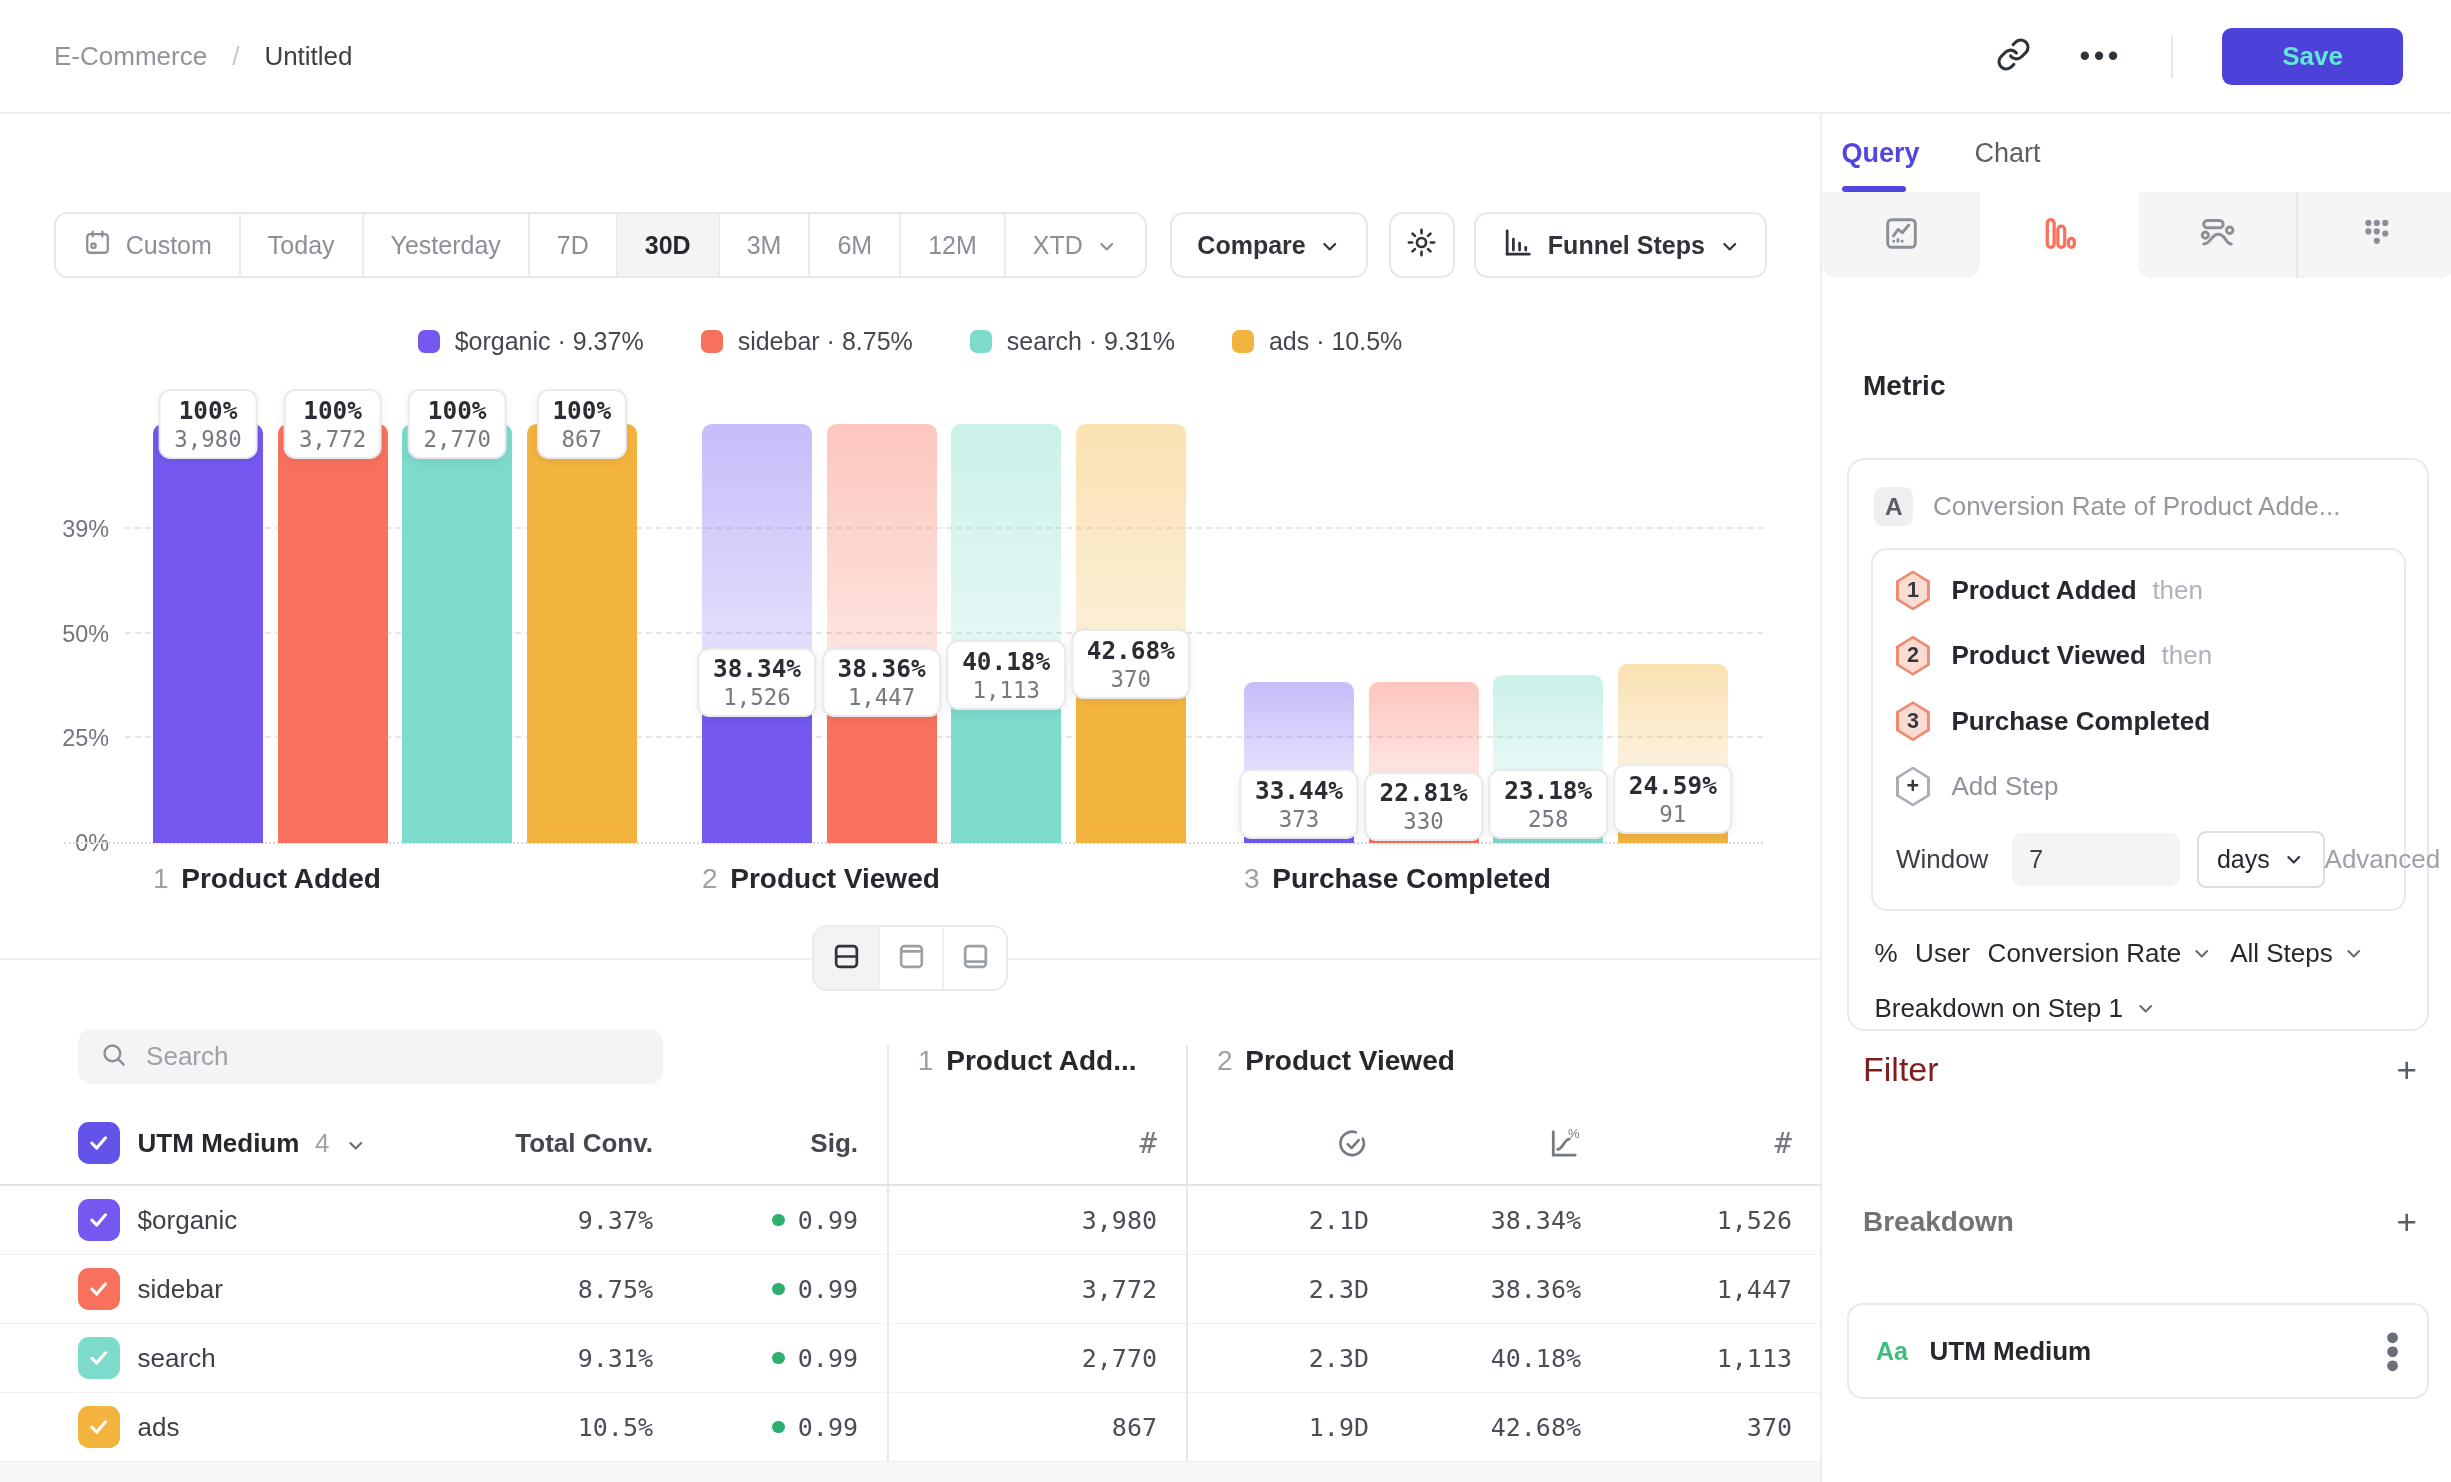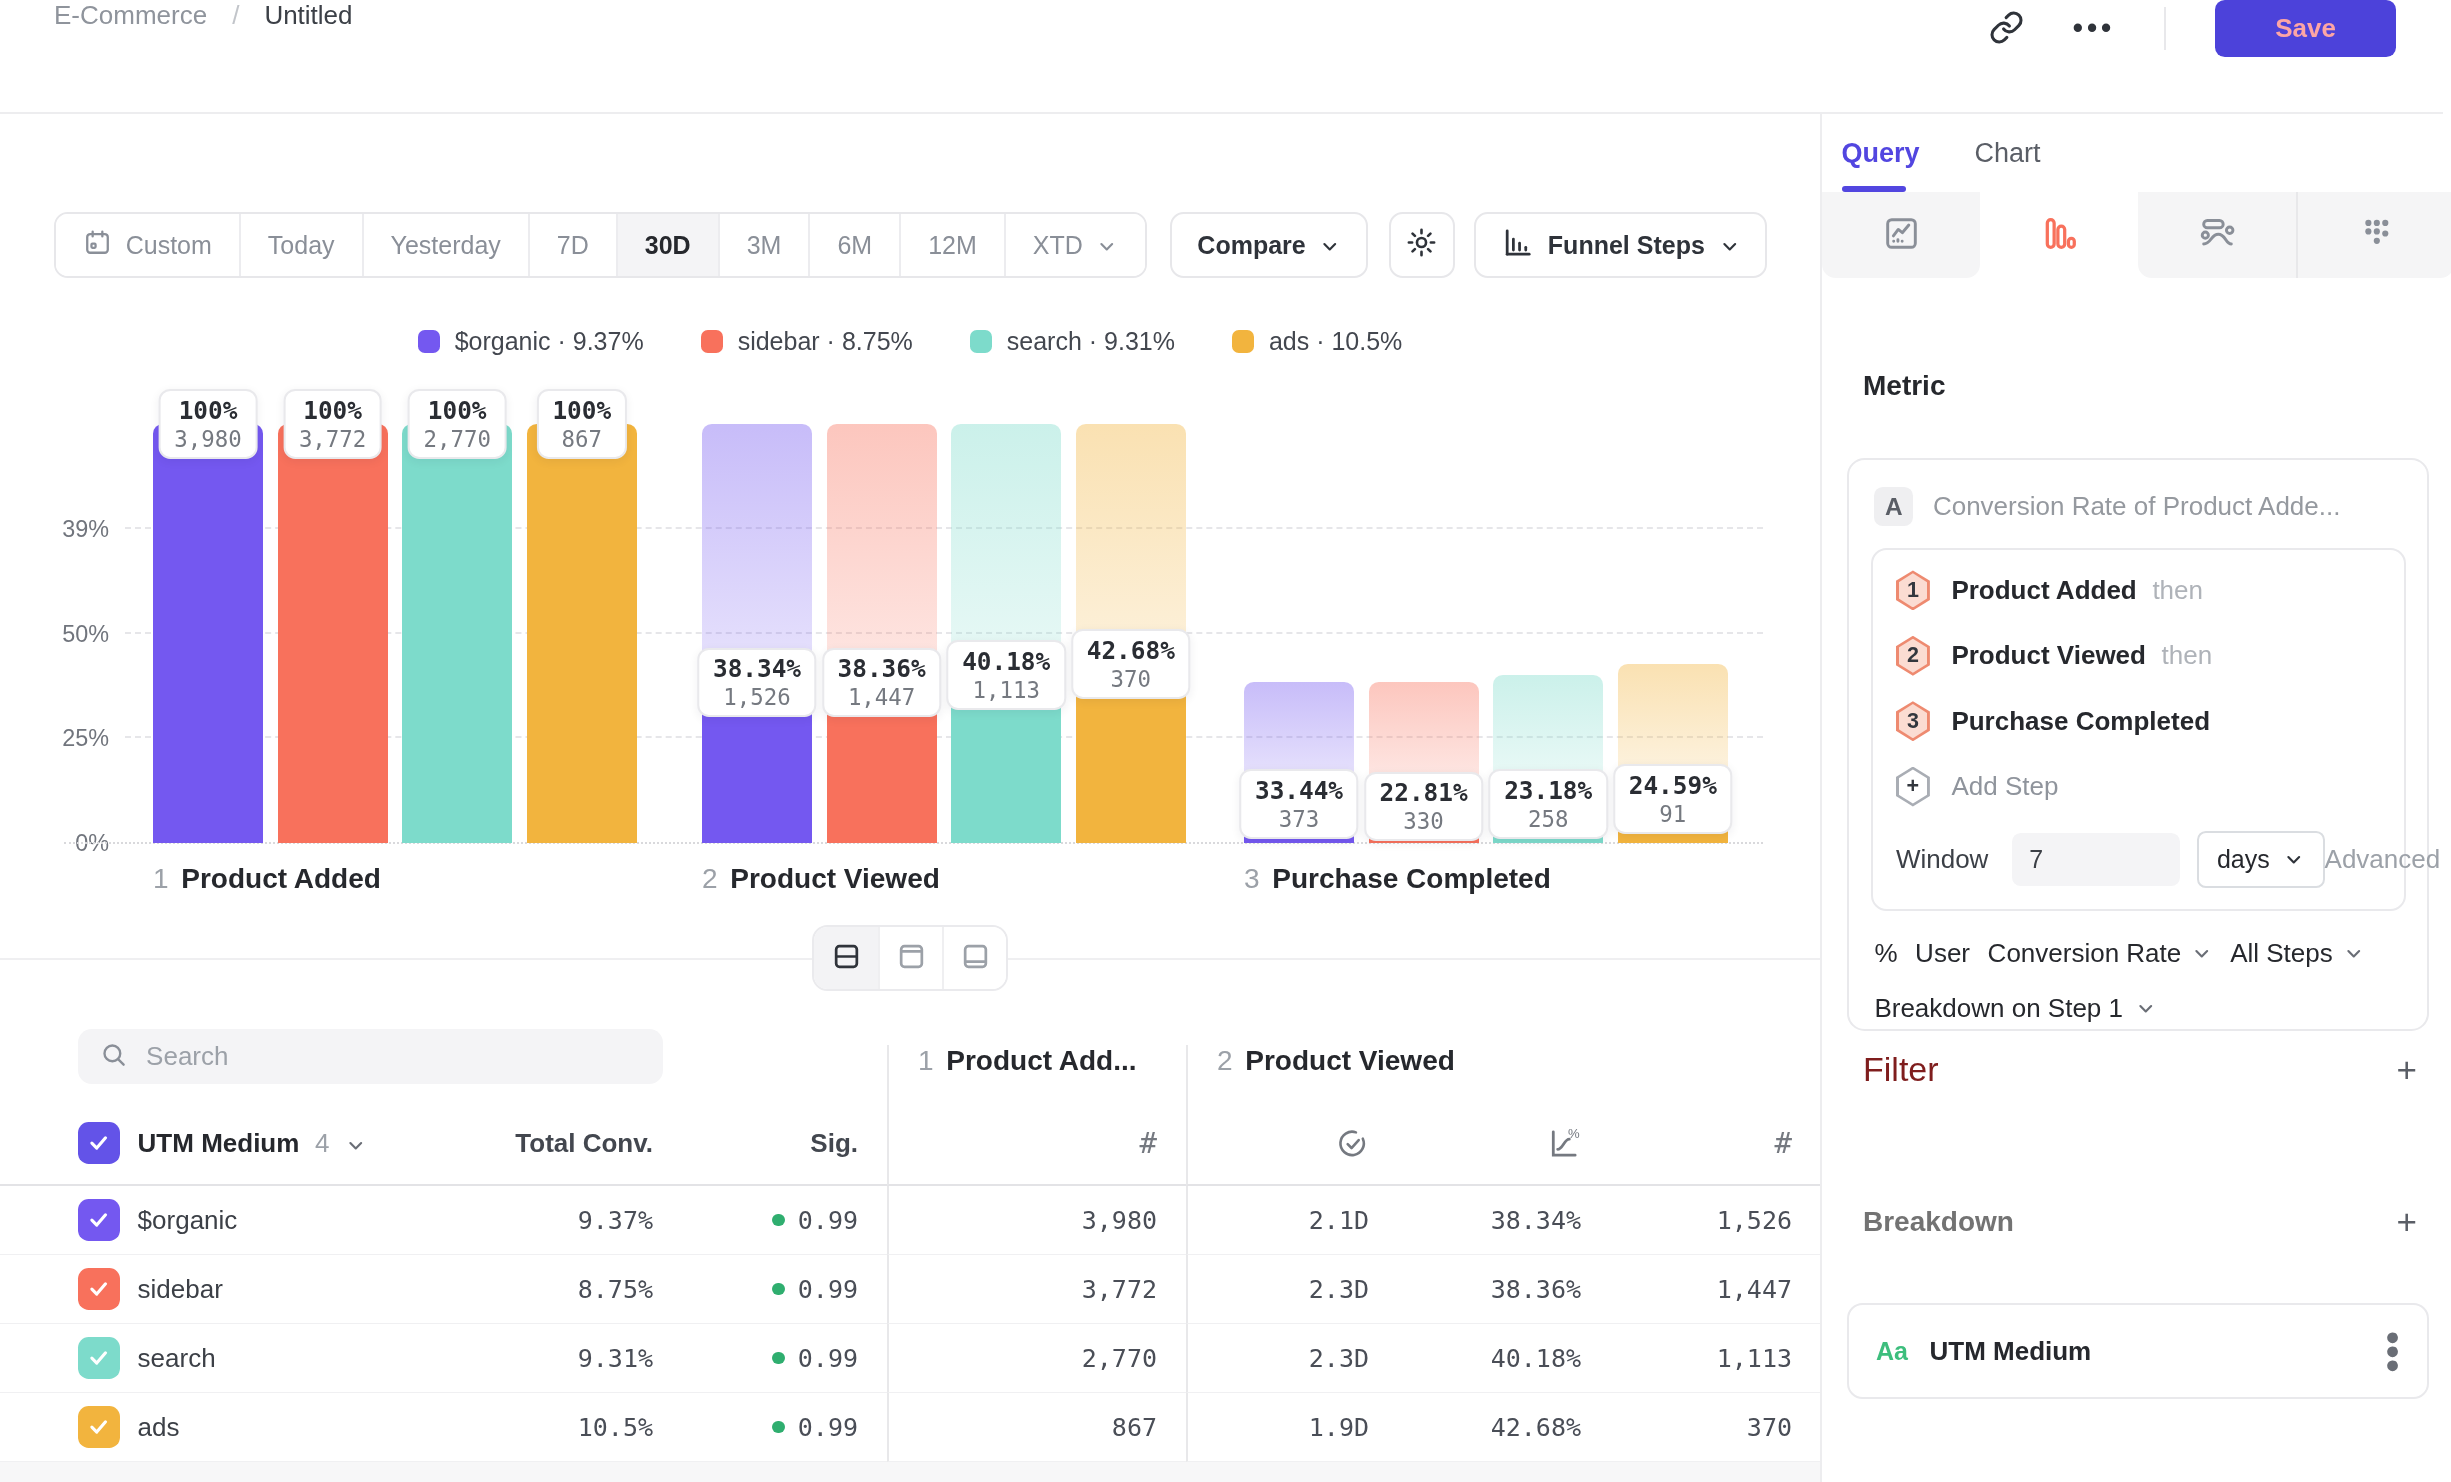--- a/index.html
+++ b/index.html
@@ -1,30 +1,30 @@
 <!DOCTYPE html>
 <html><head>
 <meta charset="utf-8">
 <style>
   html,body{margin:0;padding:0}
   body{width:2452px;height:1482px;overflow:hidden;background:#fff;position:relative;
        font-family:"Liberation Sans",sans-serif;color:#26282D;-webkit-font-smoothing:antialiased}
 
   
-  .header{position:absolute;top:0;left:0;right:9px;height:114px;border-bottom:2px solid #EDEDEF;
-          display:flex;align-items:flex-start;padding:0 47px 0 54px;box-sizing:border-box}
+  .header{position:absolute;top:0;left:0;right:2px;height:114px;border-bottom:2px solid #EDEDEF;
+          display:flex;align-items:center;padding:0 47px 0 54px;box-sizing:border-box}
   .crumb{display:flex;align-items:center;gap:25px;font-size:26px}
   .crumb .proj{color:#8F949C}
   .crumb .sep{color:#C2C5CA}
   .crumb .title{color:#3C4047;font-weight:500}
   .hright{margin-left:auto;display:flex;align-items:center;gap:49px}
   .hdivider{width:2px;height:43px;background:#E8E8EB}
   .iconbtn{background:none;border:none;cursor:pointer;display:flex;align-items:center;padding:0}
   .dots{font-size:29px;letter-spacing:3.9px;color:#2F333A;font-weight:700;line-height:1}
-  .savebtn{background:#4C42DA;color:#fca5a5;border:none;border-radius:9.8px;font-size:26px;font-weight:600;
+  .savebtn{background:#4C42DA;color:#5eead4;border:none;border-radius:9.8px;font-size:26px;font-weight:600;
            width:181px;height:57px;cursor:pointer;font-family:inherit}
 
   
   .main{position:absolute;top:114px;left:0;right:0;bottom:0;display:flex}
   .content{width:1820px;position:relative;flex:none}
   .panel{flex:1;border-left:2px solid #EDEDEF;position:relative;box-sizing:border-box}
 
   
   .toolbar{position:absolute;top:98px;left:54px;right:53px;height:66px;display:flex;align-items:stretch}
   .seggroup{display:flex;border:2px solid #E7E7EA;border-radius:13.7px;overflow:hidden;background:#fff}

